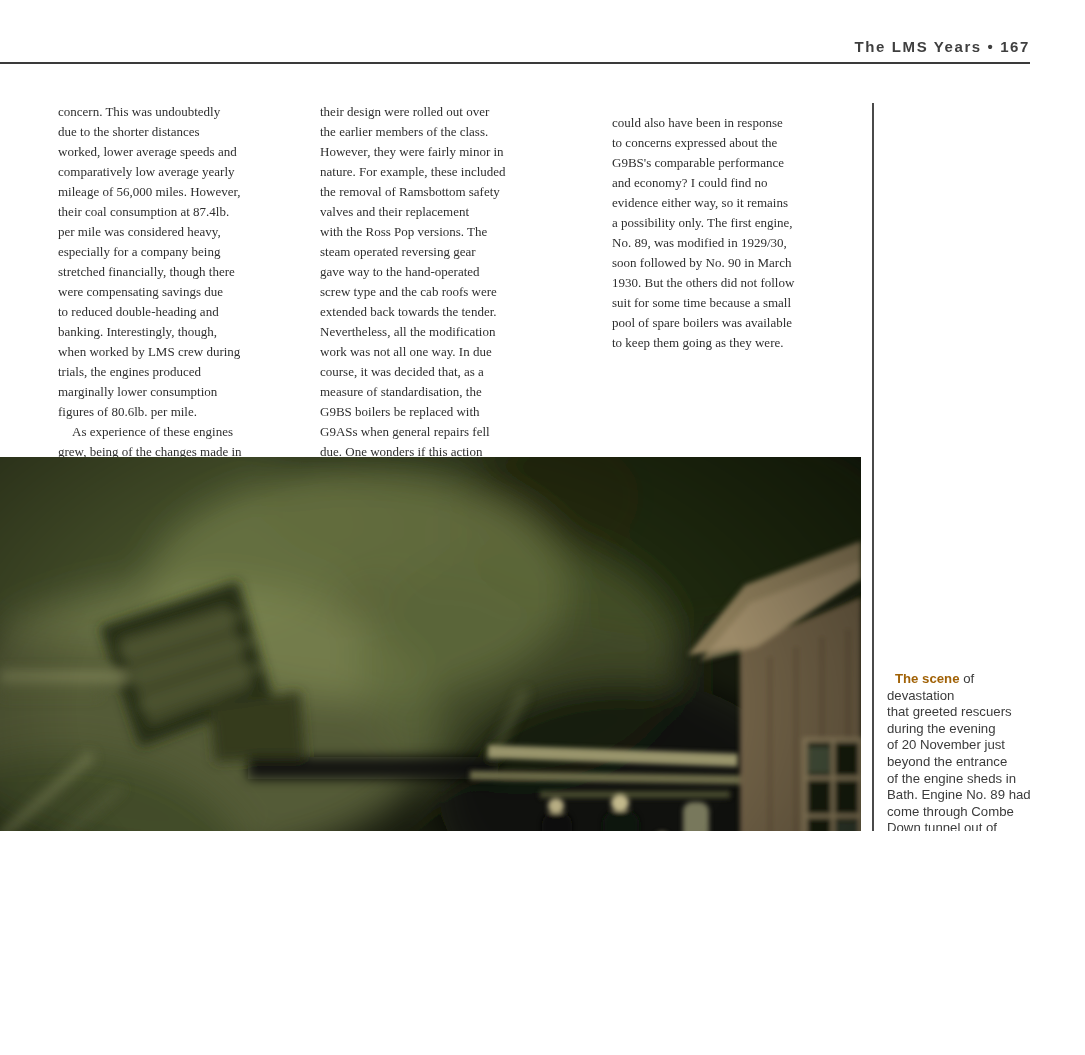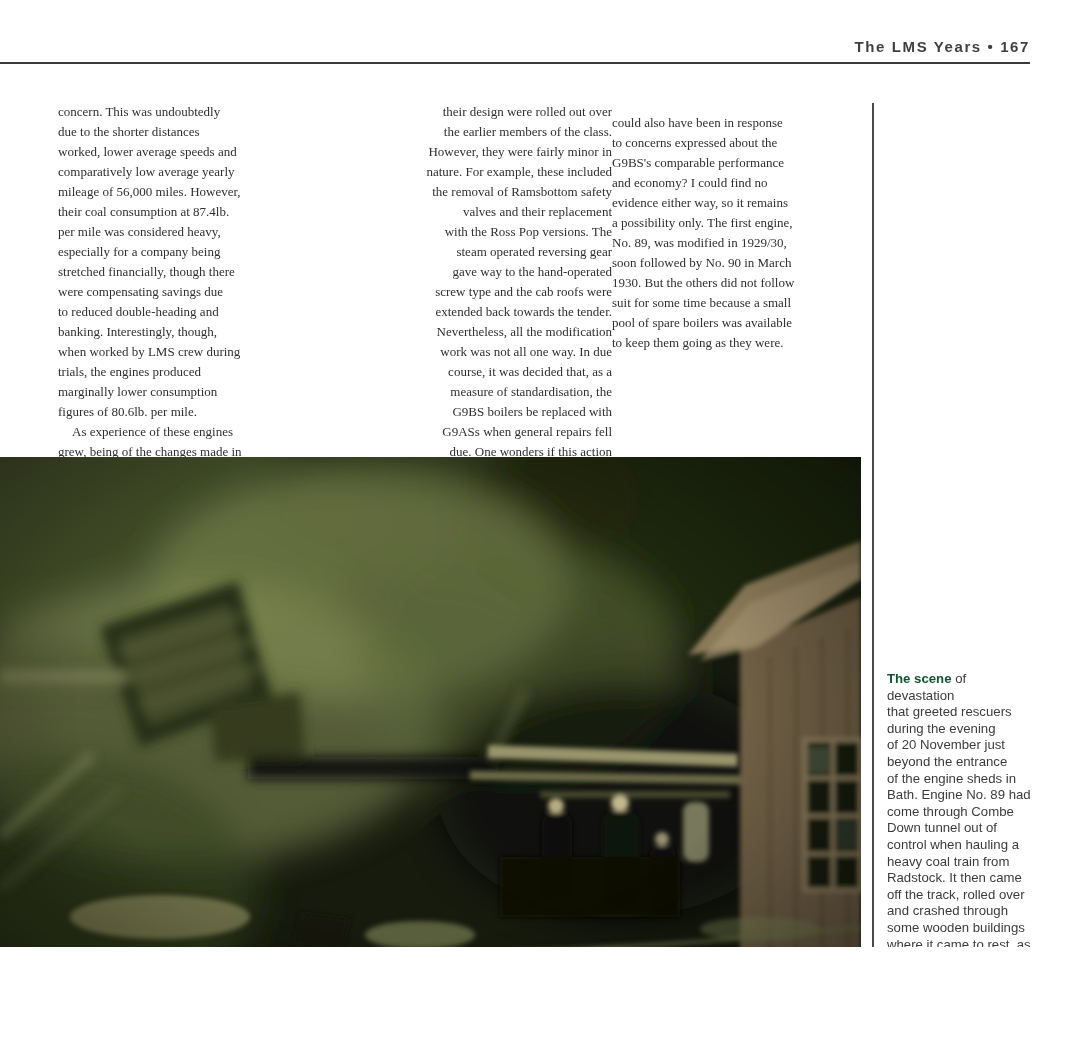--- a/index.html
+++ b/index.html
@@ -1,35 +1,35 @@
 <!DOCTYPE html>
 <html><head>
 <meta charset="utf-8">
 <style>
   html,body{margin:0;padding:0;background:#ffffff;}
-  .page{position:relative;width:1085px;height:947px;background:#ffffff;overflow:hidden;
+  .page{position:relative;width:1085px;height:831px;background:#ffffff;overflow:hidden;
         font-family:"Liberation Serif",serif;color:#2f2f2f;}
   .running-head{position:absolute;top:38px;left:0;width:1030px;text-align:right;
         font-family:"Liberation Sans",sans-serif;font-weight:bold;font-size:15px;
         letter-spacing:1.6px;color:#3f3f3f;}
   .head-rule{position:absolute;top:62px;left:0;width:1030px;height:2px;background:#3a3a3a;}
   .col{position:absolute;top:102px;font-size:13px;line-height:20px;}
   .col p{margin:0;white-space:pre-line;}
   .col p.indent{text-indent:14px;}
   .col1{left:58px;width:268px;}
-  .col2{left:344px;width:268px;text-align:right;}
+  .col2{left:320px;width:268px;}
   .col3{left:612px;width:256px;margin-top:11px;}
   .vrule{position:absolute;left:872px;top:103px;width:1.5px;height:880px;background:#4a4a4a;}
   .photo{position:absolute;left:0;top:457px;width:861px;height:595px;margin:0;
          background:#171b0e;overflow:hidden;}
   .photo svg{display:block;width:100%;height:100%;}
   .caption{position:absolute;left:887px;top:671px;width:146px;
         font-family:"Liberation Sans",sans-serif;font-size:13.2px;line-height:16.6px;color:#3b3b3b;}
   .caption p{margin:0;white-space:pre-line;}
-  .caption b{color:#14532d;}
+  .caption b{color:#a16207;margin-left:8px;}
   .caption .credit{font-size:12px;}
 </style>
 </head>
 <body>
 
 <div class="page">
 
   <div class="running-head">The LMS Years • 167</div>
   <div class="head-rule"></div>
 

